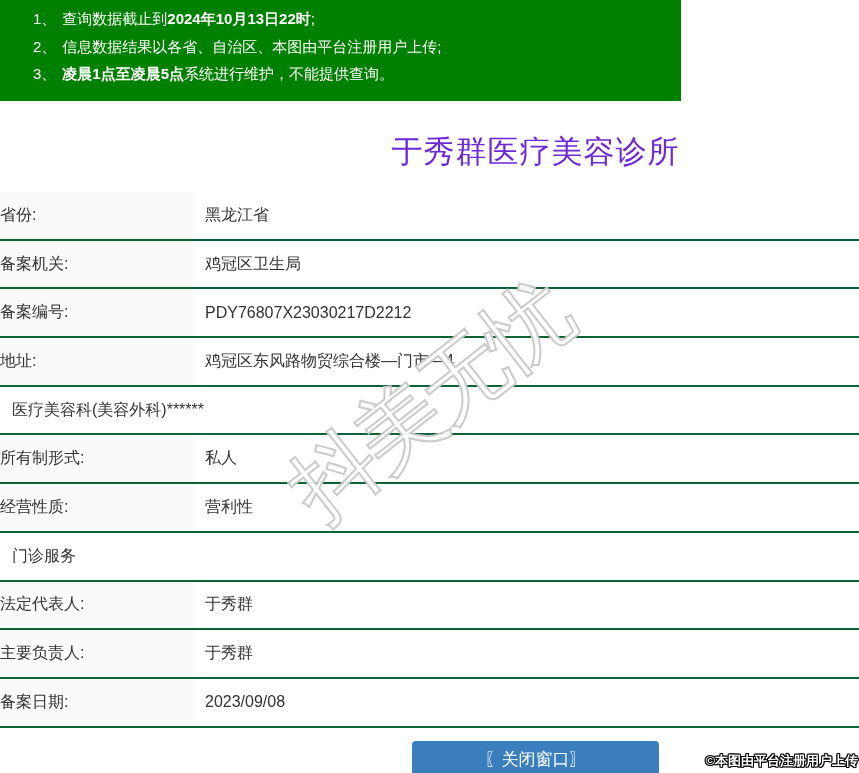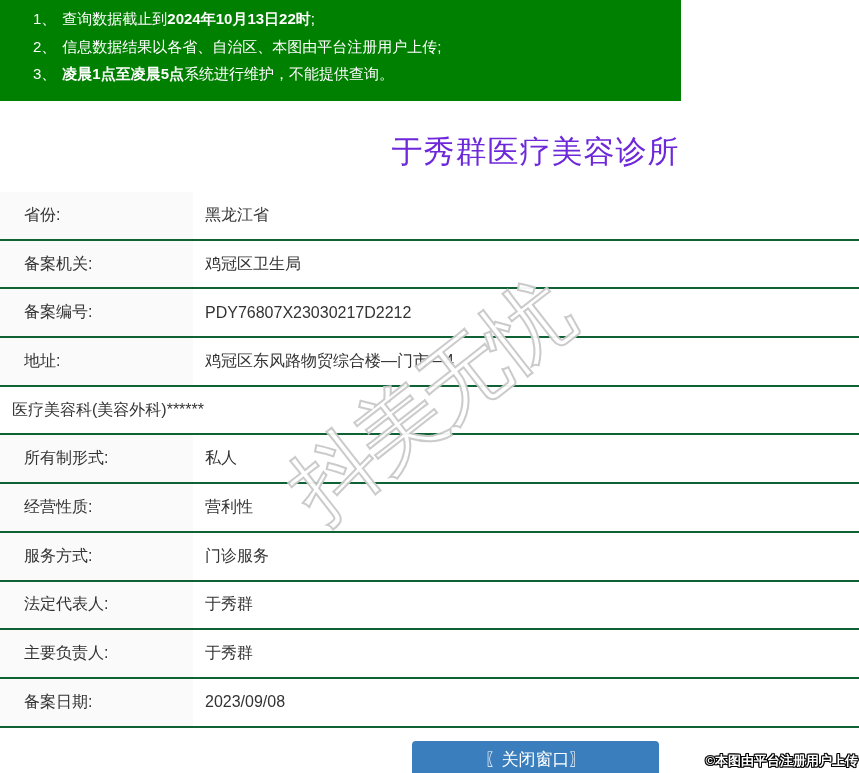--- a/index.html
+++ b/index.html
@@ -41,21 +41,21 @@
   .details-table { width: 859px; }
   .drow {
     display: flex;
     height: 48.7px;
     border-bottom: 2px solid #0e6234;
     align-items: stretch;
   }
   .dlabel {
     width: 193px;
     background: #fafafa;
-    padding-left: 24px;
+    padding-left: 0;
     display: flex;
     align-items: center;
     font-size: 16px;
     color: #333;
   }
   .dvalue {
     flex: 1;
     padding-left: 12px;
     display: flex;
     align-items: center;
@@ -153,21 +153,20 @@
   </div>
   <div class="drow">
     <div class="dlabel">所有制形式:</div>
     <div class="dvalue">私人</div>
   </div>
   <div class="drow">
     <div class="dlabel">经营性质:</div>
     <div class="dvalue">营利性</div>
   </div>
   <div class="drow">
-    <div class="dlabel">服务方式:</div>
     <div class="dvalue">门诊服务</div>
   </div>
   <div class="drow">
     <div class="dlabel">法定代表人:</div>
     <div class="dvalue">于秀群</div>
   </div>
   <div class="drow">
     <div class="dlabel">主要负责人:</div>
     <div class="dvalue">于秀群</div>
   </div>

